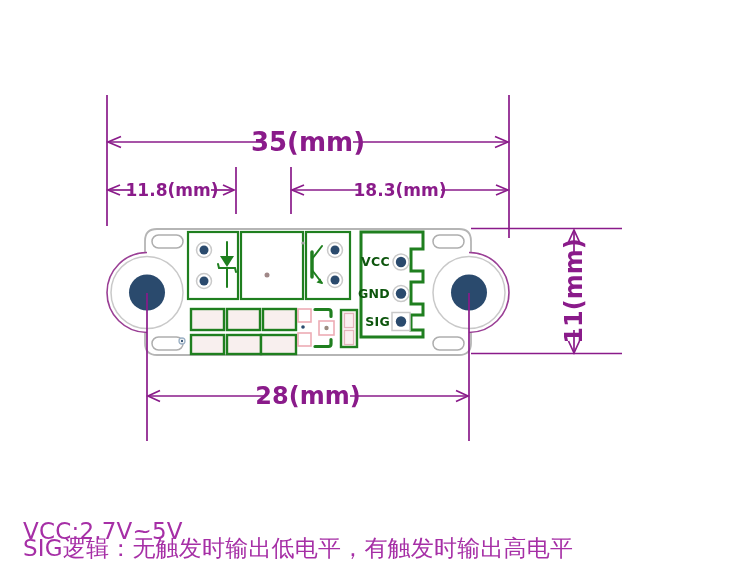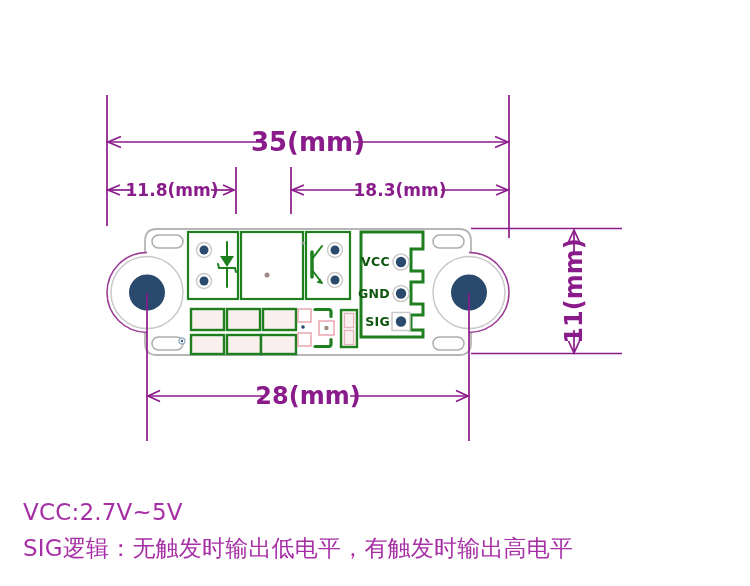--- a/index.html
+++ b/index.html
@@ -20,21 +20,21 @@
   .slot{stroke:#aeaeae;stroke-width:1.5;fill:#ffffff;}
   .ring{stroke:#c9c9c9;stroke-width:1.5;fill:#ffffff;}
   .navy{fill:#2a4a6d;}
   .gbox{stroke:#1f7f1f;stroke-width:2.2;fill:#ffffff;}
   .gthick{stroke:#1f7f1f;stroke-width:3;fill:#ffffff;}
   .gsym{stroke:#1f7f1f;stroke-width:2;fill:none;stroke-linecap:round;}
   .smd{stroke:#1f7f1f;stroke-width:2.4;fill:#f8efee;}
   .pink{stroke:#edacb5;stroke-width:1.6;fill:#ffffff;}
   .note{position:absolute;left:23px;color:#a62fa6;font-size:23px;
         white-space:nowrap;letter-spacing:.2px;}
-  .note-vcc{top:499px;}
+  .note-vcc{top:518px;}
   .note-sig{top:533px;}
 </style>
 </head>
 <body>
 
 <div class="canvas">
 <svg width="750" height="586" viewBox="0 0 750 586">
 
   <g>
     <path class="boardline" d="M145,252.5 L145,241 Q145,229 157,229 L459,229 Q471,229 471,241 L471,252.5"></path>

